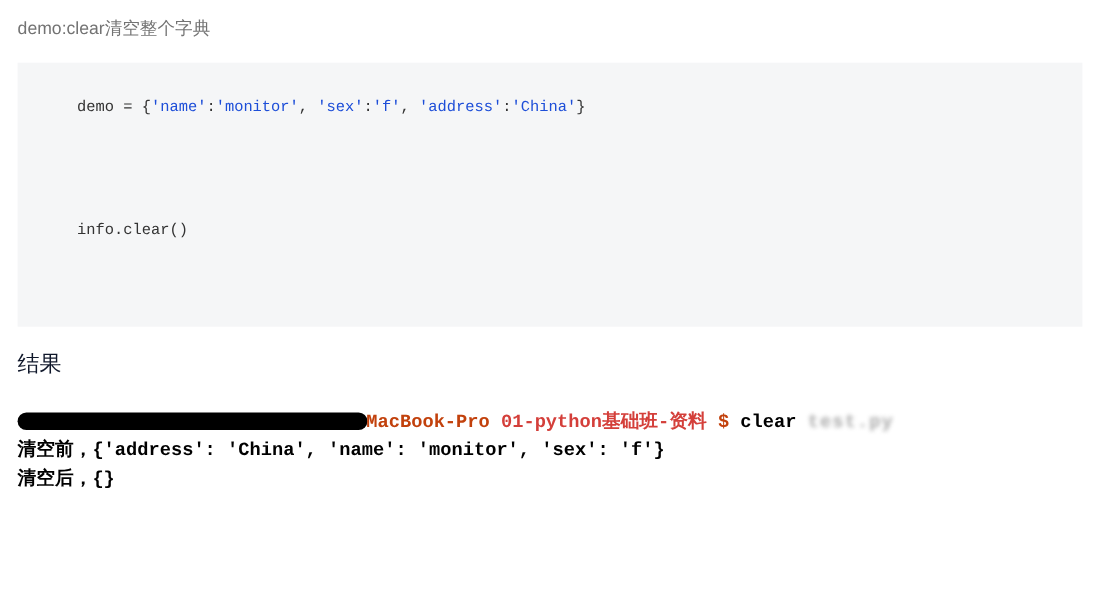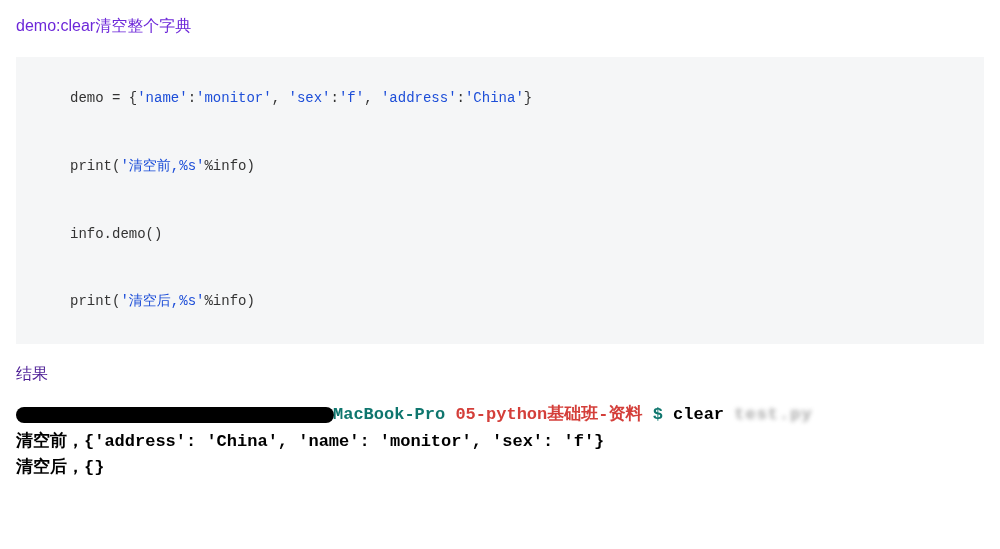--- a/index.html
+++ b/index.html
@@ -5,64 +5,64 @@
     * { margin: 0; padding: 0; box-sizing: border-box; }
     body {
       width: 1000px;
       background: #ffffff;
       font-family: -apple-system, BlinkMacSystemFont, "Segoe UI", Arial, sans-serif;
       color: #4a4a4a;
       padding: 16px;
     }
     .title {
       font-size: 16px;
-      color: #6d28d9;
+      color: #737373;
       margin-bottom: 20px;
       font-weight: 400;
     }
     .code-block {
       background: #f5f6f7;
       padding: 30px 54px;
       font-family: "SFMono-Regular", Consolas, "Courier New", monospace;
       font-size: 14px;
       line-height: 1.7;
       color: #333;
       margin-bottom: 20px;
     }
     .code-line {
       white-space: pre;
       font-weight: 500;
     }
     .code-line.spacer { height: 44px; }
     .tok-str { color: #1d4ed8; } 
     .result-label {
-      font-size: 16px;
-      color: #4c1d95;
-      margin: 18px 0 17px 0;
+      font-size: 20px;
+      color: #0f172a;
+      margin: 18px 0 28px 0;
       font-weight: 400;
     }
     .terminal {
       font-family: "SFMono-Regular", Consolas, "Menlo", "Courier New", monospace;
       font-size: 17px;
       font-weight: 700;
       line-height: 1.55;
       color: #000;
       position: relative;
     }
     .term-line { white-space: pre; }
     .redact {
       display: inline-block;
       background: #000;
       border-radius: 8px;
       width: 318px;
       height: 16px;
       vertical-align: middle;
       margin-right: -1px;
     }
-    .olive { color: #0f766e; font-weight: 700; text-align: center; }
+    .olive { color: #c2410c; font-weight: 700; text-align: center; }
     .red { color: #d43f3a; font-weight: 700; }
     .smudge {
       display: inline-block;
       color: #555;
       filter: blur(2px);
       opacity: 0.5;
       letter-spacing: 1px;
     }
     .smudge2 {
       position: absolute;
@@ -76,27 +76,25 @@
     }
   </style>
 </head>
 <body>
 
 <div class="title">demo:clear清空整个字典</div>
 
 <div class="code-block">
   <div class="code-line"><span>demo = {</span><span class="tok-str">'name'</span><span>:</span><span class="tok-str">'monitor'</span><span>, </span><span class="tok-str">'sex'</span><span>:</span><span class="tok-str">'f'</span><span>, </span><span class="tok-str">'address'</span><span>:</span><span class="tok-str">'China'</span><span>}</span></div>
   <div class="code-line spacer"></div>
-  <div class="code-line"><span>print(</span><span class="tok-str">'清空前,%s'</span><span>%info)</span></div>
   <div class="code-line spacer"></div>
-  <div class="code-line"><span>info.demo()</span></div>
+  <div class="code-line"><span>info.clear()</span></div>
   <div class="code-line spacer"></div>
-  <div class="code-line"><span>print(</span><span class="tok-str">'清空后,%s'</span><span>%info)</span></div>
 </div>
 
 <div class="result-label">结果</div>
 
 <div class="terminal">
-  <div class="term-line"><span class="redact"></span><span class="olive">MacBook-Pro </span><span class="red">05-python基础班-资料 </span><span class="olive">$ </span><span>clear </span><span class="smudge">test.py</span></div>
+  <div class="term-line"><span class="redact"></span><span class="olive">MacBook-Pro </span><span class="red">01-python基础班-资料 </span><span class="olive">$ </span><span>clear </span><span class="smudge">test.py</span></div>
   <div class="term-line">清空前，{'address': 'China', 'name': 'monitor', 'sex': 'f'}</div>
   <div class="term-line">清空后，{}</div>
   <span class="smudge2">                </span>
 </div>
 
 </body></html>

